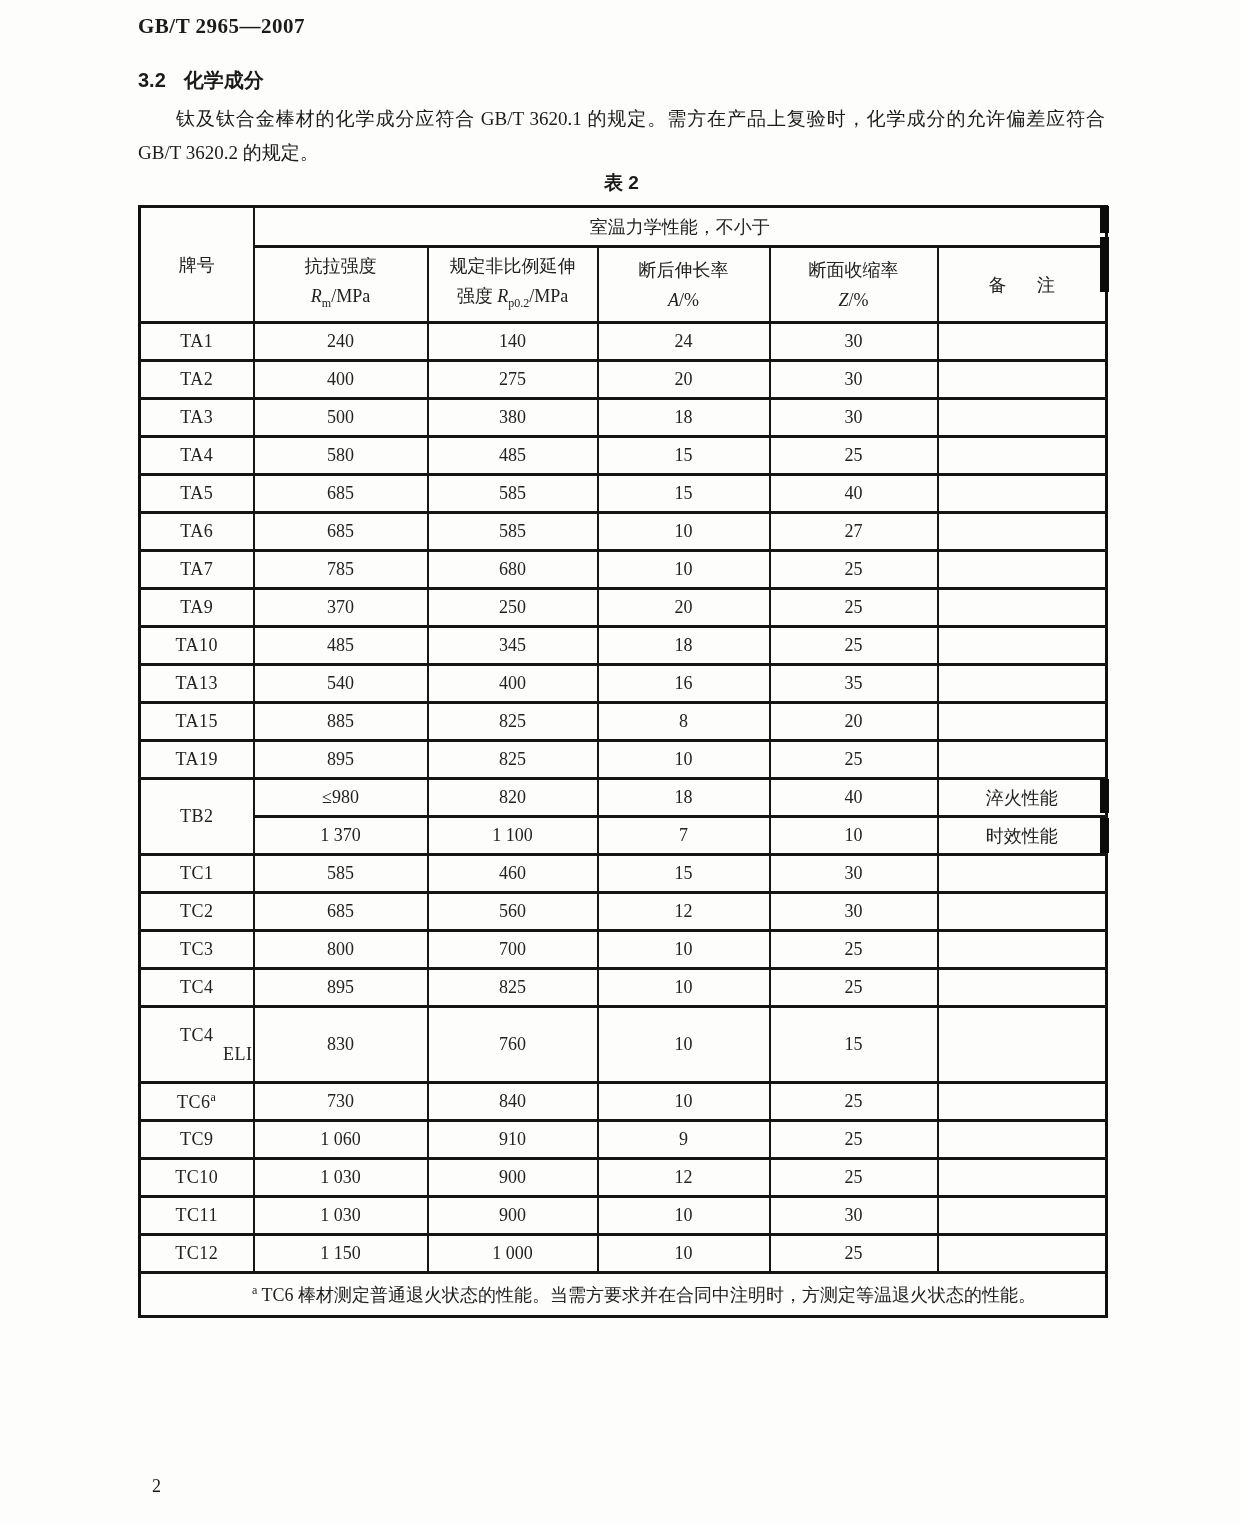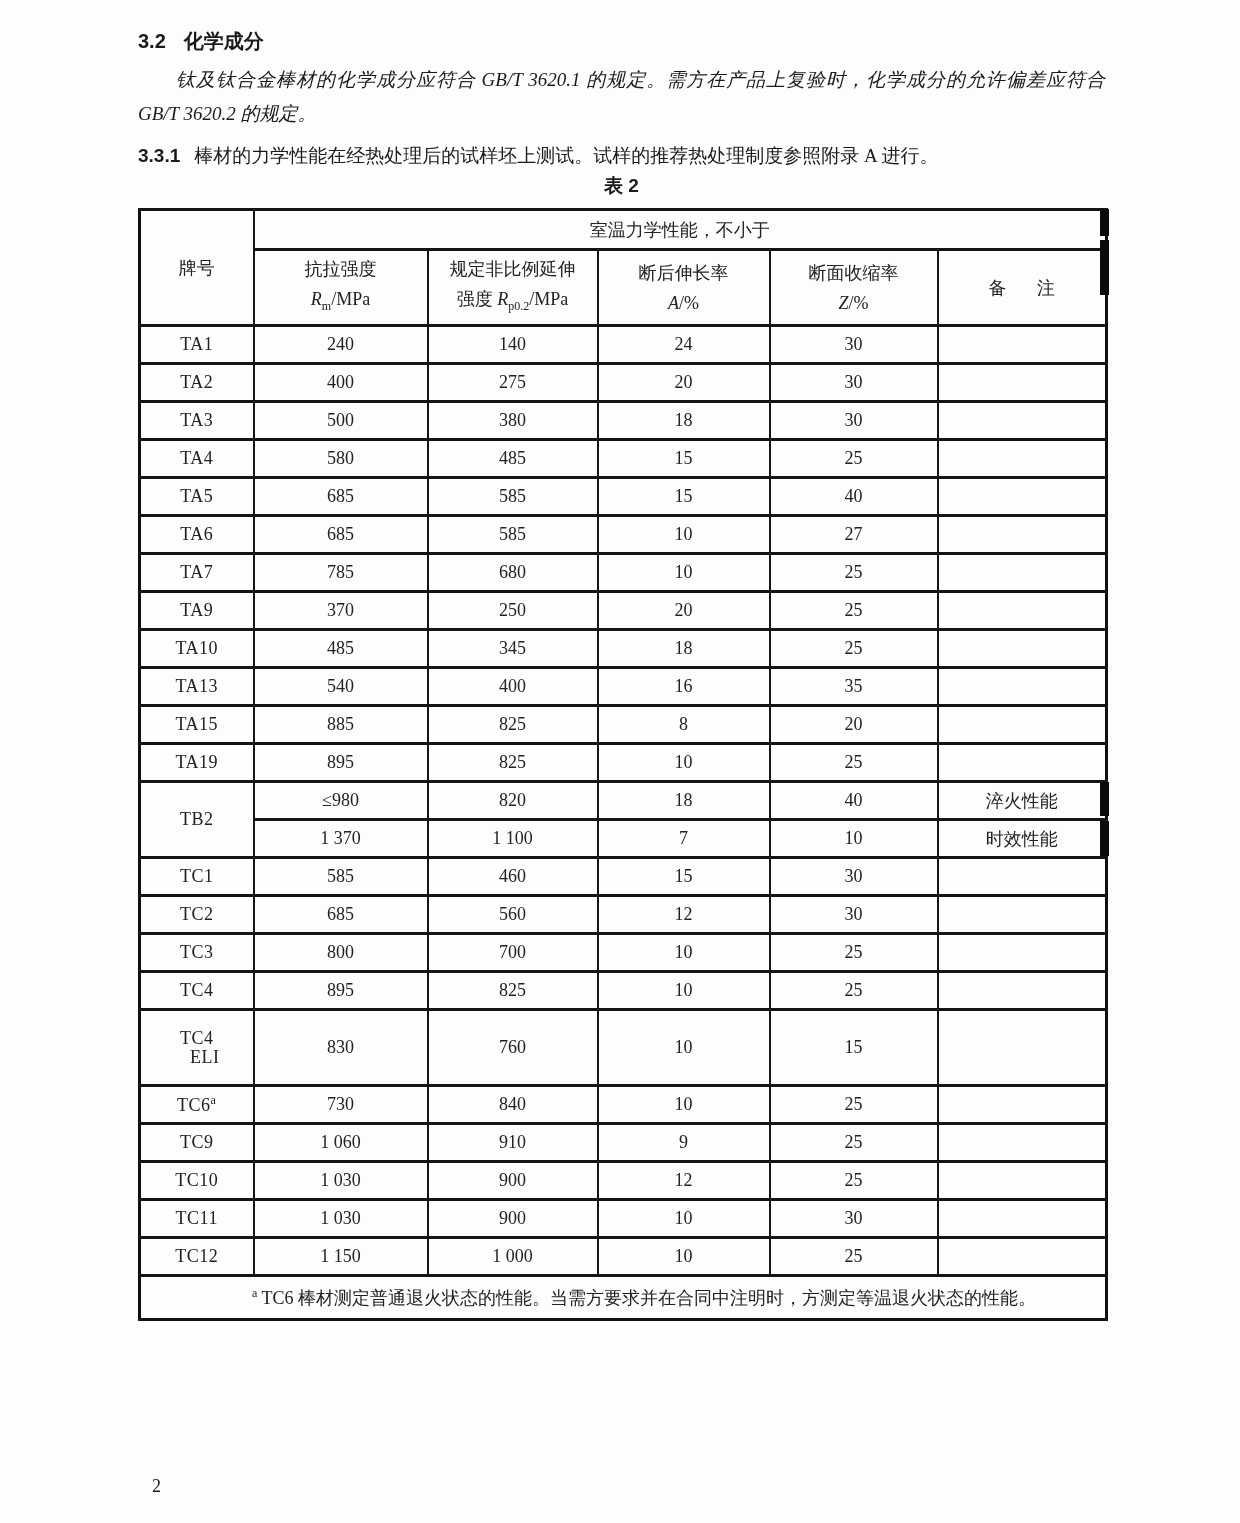--- a/index.html
+++ b/index.html
@@ -15,21 +15,21 @@
     font-family:"Liberation Serif","DejaVu Serif",serif;
   }
   .sec-heading{
     margin-top:28px;font-size:20px;font-weight:700;
     font-family:"Liberation Sans","DejaVu Sans",sans-serif;
   }
   .sec-heading .num{margin-right:18px;}
   p.body-para{
     margin:8px 0 0 0;font-size:19px;line-height:34px;text-align:justify;
   }
-  p.indent{text-indent:2em;font-style:italic;}
+  p.indent{text-indent:2em;}
   .para-num{
     font-weight:700;font-family:"Liberation Sans","DejaVu Sans",sans-serif;
     margin-right:14px;font-size:19px;
   }
   .table-caption{
     text-align:center;font-size:19px;font-weight:700;
     font-family:"Liberation Sans","DejaVu Sans",sans-serif;
   }
   .table-wrap{position:relative;margin-top:9px;}
   table{
@@ -40,50 +40,48 @@
     border:2px solid #151515;border-top-width:3px;border-bottom-width:3px;
     text-align:center;vertical-align:middle;padding:0;
     font-size:18px;font-weight:400;color:#222;
   }
   thead tr.span-row{height:40px;}
   thead tr.sub-row{height:76px;}
   thead .two-line{line-height:30px;}
   tbody tr{height:38px;}
   tbody tr.tall{height:76px;}
   td.grade{letter-spacing:.5px;}
-  td.grade .grade2{text-align:center;padding-left:16px;margin-top:-2px;}
+  td.grade .grade2{text-align:right;padding-left:16px;margin-top:-2px;}
   sub{font-size:12px;}
   sup{font-size:12px;}
   i{font-family:"Liberation Serif","DejaVu Serif",serif;}
   th.remark-head{word-spacing:26px;}
   tr.footnote-row{height:44px;}
   tr.footnote-row td{text-align:center;padding-left:42px;font-size:18px;}
   .page-number{position:absolute;left:152px;top:1476px;font-size:18px;}
   .scan-artifact{position:absolute;right:-4px;width:9px;background:#0b0b0b;}
   .blob1{top:1px;height:27px;}
   .blob2{top:32px;height:55px;}
   .blob3{top:574px;height:34px;}
   .blob4{top:613px;height:35px;}
 </style>
 </head>
 <body>
 
 <div class="content">
 
+  <div class="doc-number">GB/T 2965—2007</div>
 
   <div class="sec-heading">
     <span class="num">3.2</span><span>化学成分</span>
   </div>
 
   <p class="body-para indent">钛及钛合金棒材的化学成分应符合 GB/T 3620.1 的规定。需方在产品上复验时，化学成分的允许偏差应符合 GB/T 3620.2 的规定。</p>
 
 
-  <p class="body-para">
-    <span class="para-num">3.3.1</span><span>棒材的力学性能在经热处理后的试样坯上测试。试样的推荐热处理制度参照附录 A 进行。</span>
-  </p>
 
 
   <div class="table-caption">表 2</div>
 
   <div class="table-wrap">
     <table>
       <colgroup>
         <col style="width:114px">
           <col style="width:174px">
           <col style="width:170px">

